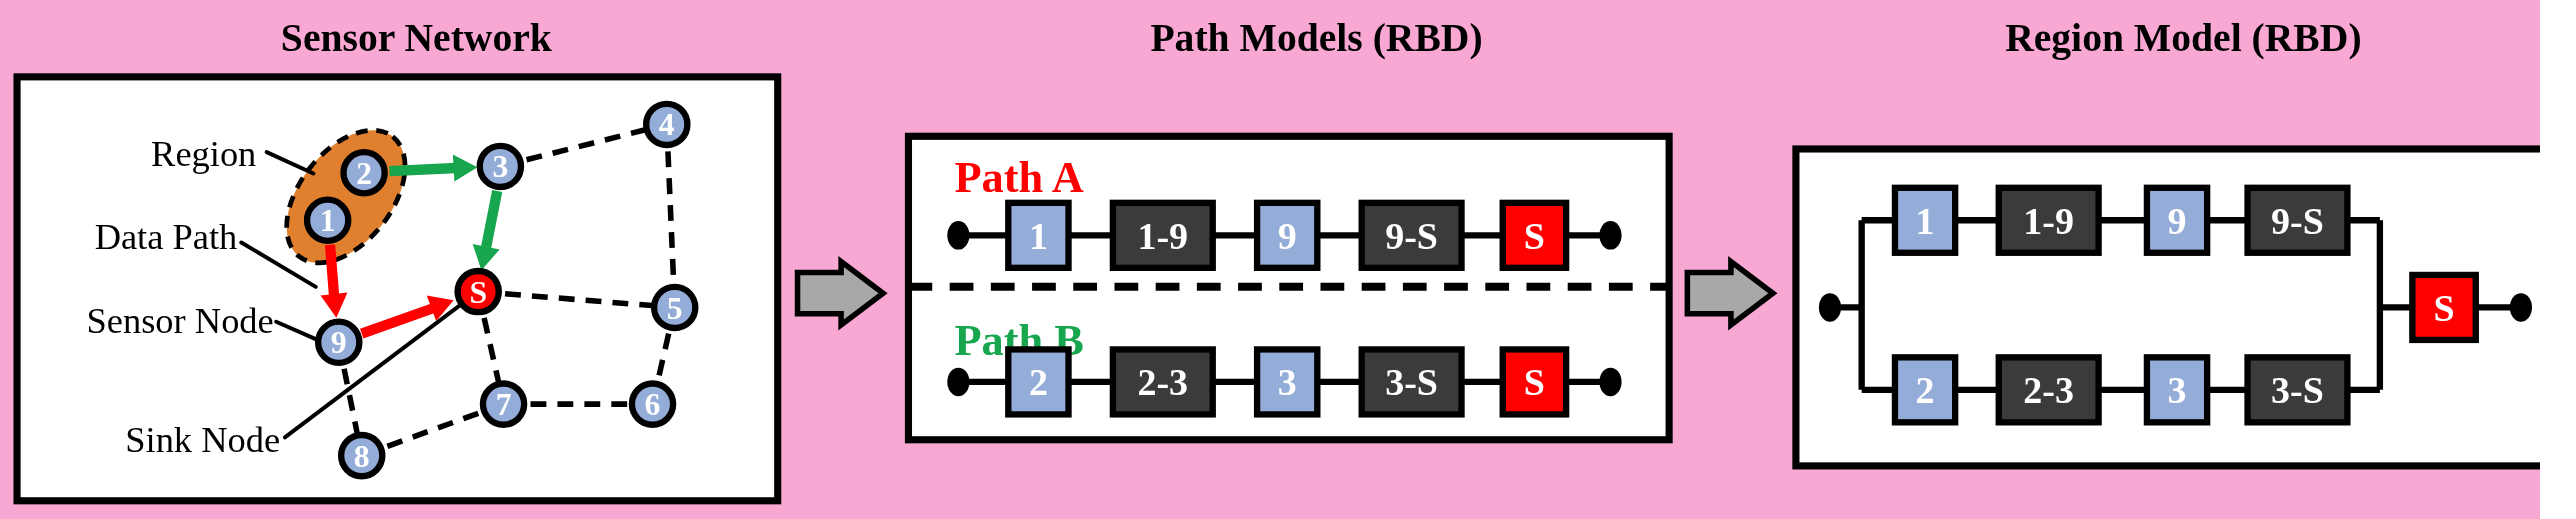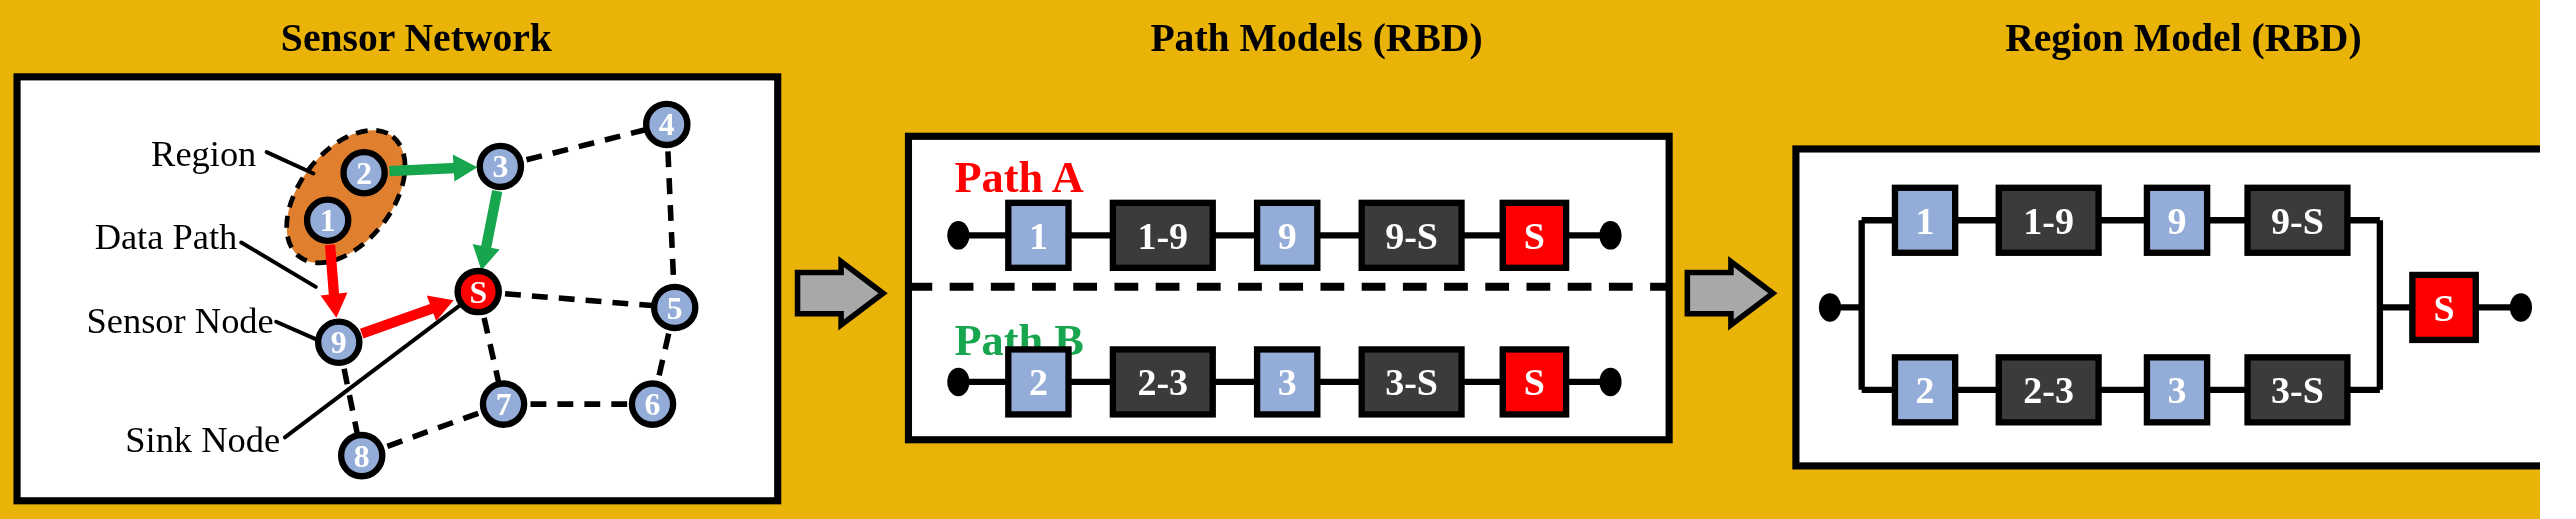--- a/index.html
+++ b/index.html
@@ -1,16 +1,16 @@
 <!DOCTYPE html>
 <html style="font-size:12.7px"><head>
 <meta charset="utf-8">
 <style>
   html,body { margin:0; padding:0; background:#ffffff; }
-  .canvas { position:relative; width:2540px; height:519px; background:#eab308; overflow:hidden; }
+  .canvas { position:relative; width:2540px; height:519px; background:#f9a8d4; overflow:hidden; }
   svg { display:block; }
 
   
   .t-title  { font:700 50px "Liberation Serif","DejaVu Serif",serif; fill:#000; }
   .t-legend { font:400 46px "Liberation Serif","DejaVu Serif",serif; fill:#000; }
   .t-node   { font:700 40px "Liberation Serif","DejaVu Serif",serif; fill:#fff; }
   .t-block  { font:700 48px "Liberation Serif","DejaVu Serif",serif; fill:#fff; }
   .t-path   { font:700 56px "Liberation Serif","DejaVu Serif",serif; }
   .t-red    { fill:#FF0000; }
   .t-green  { fill:#17A64D; }

